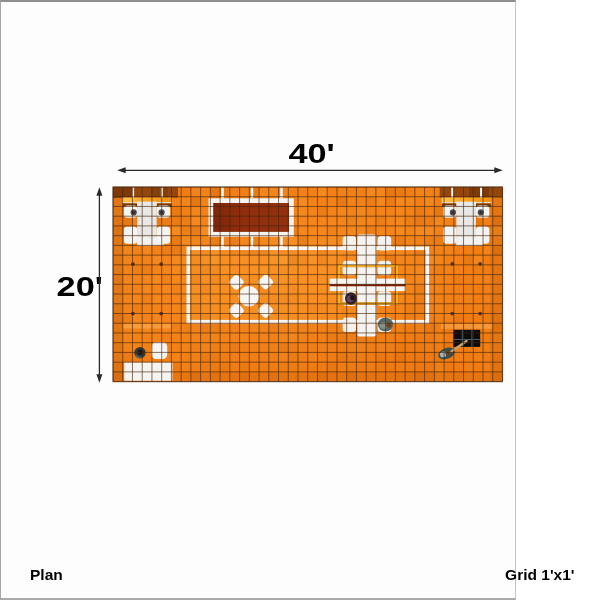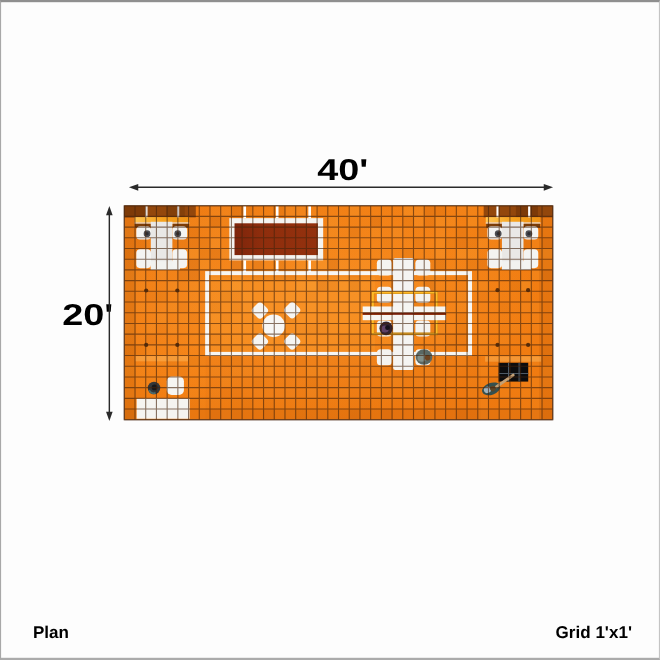--- a/index.html
+++ b/index.html
@@ -1,16 +1,16 @@
 <!DOCTYPE html>
 <html><head>
 <meta charset="utf-8">
 <style>
 html,body{margin:0;padding:0;background:#fff;}
-#page{position:relative;width:600px;height:600px;background:#fdfdfd;
+#page{position:relative;width:516px;height:600px;background:#fdfdfd;
  border-top:2px solid #8f8f8f;border-left:1px solid #a8a8a8;border-right:1px solid #c4c4c4;border-bottom:2px solid #ababab;box-sizing:border-box;
  font-family:"Liberation Sans", sans-serif;}
 </style>
 </head>
 <body>
 
 <div id="page">
 <svg width="600" height="600" viewBox="0 0 600 600" xmlns="http://www.w3.org/2000/svg">
 <defs>
 <linearGradient id="floorg" x1="0" y1="0" x2="1" y2="1">

